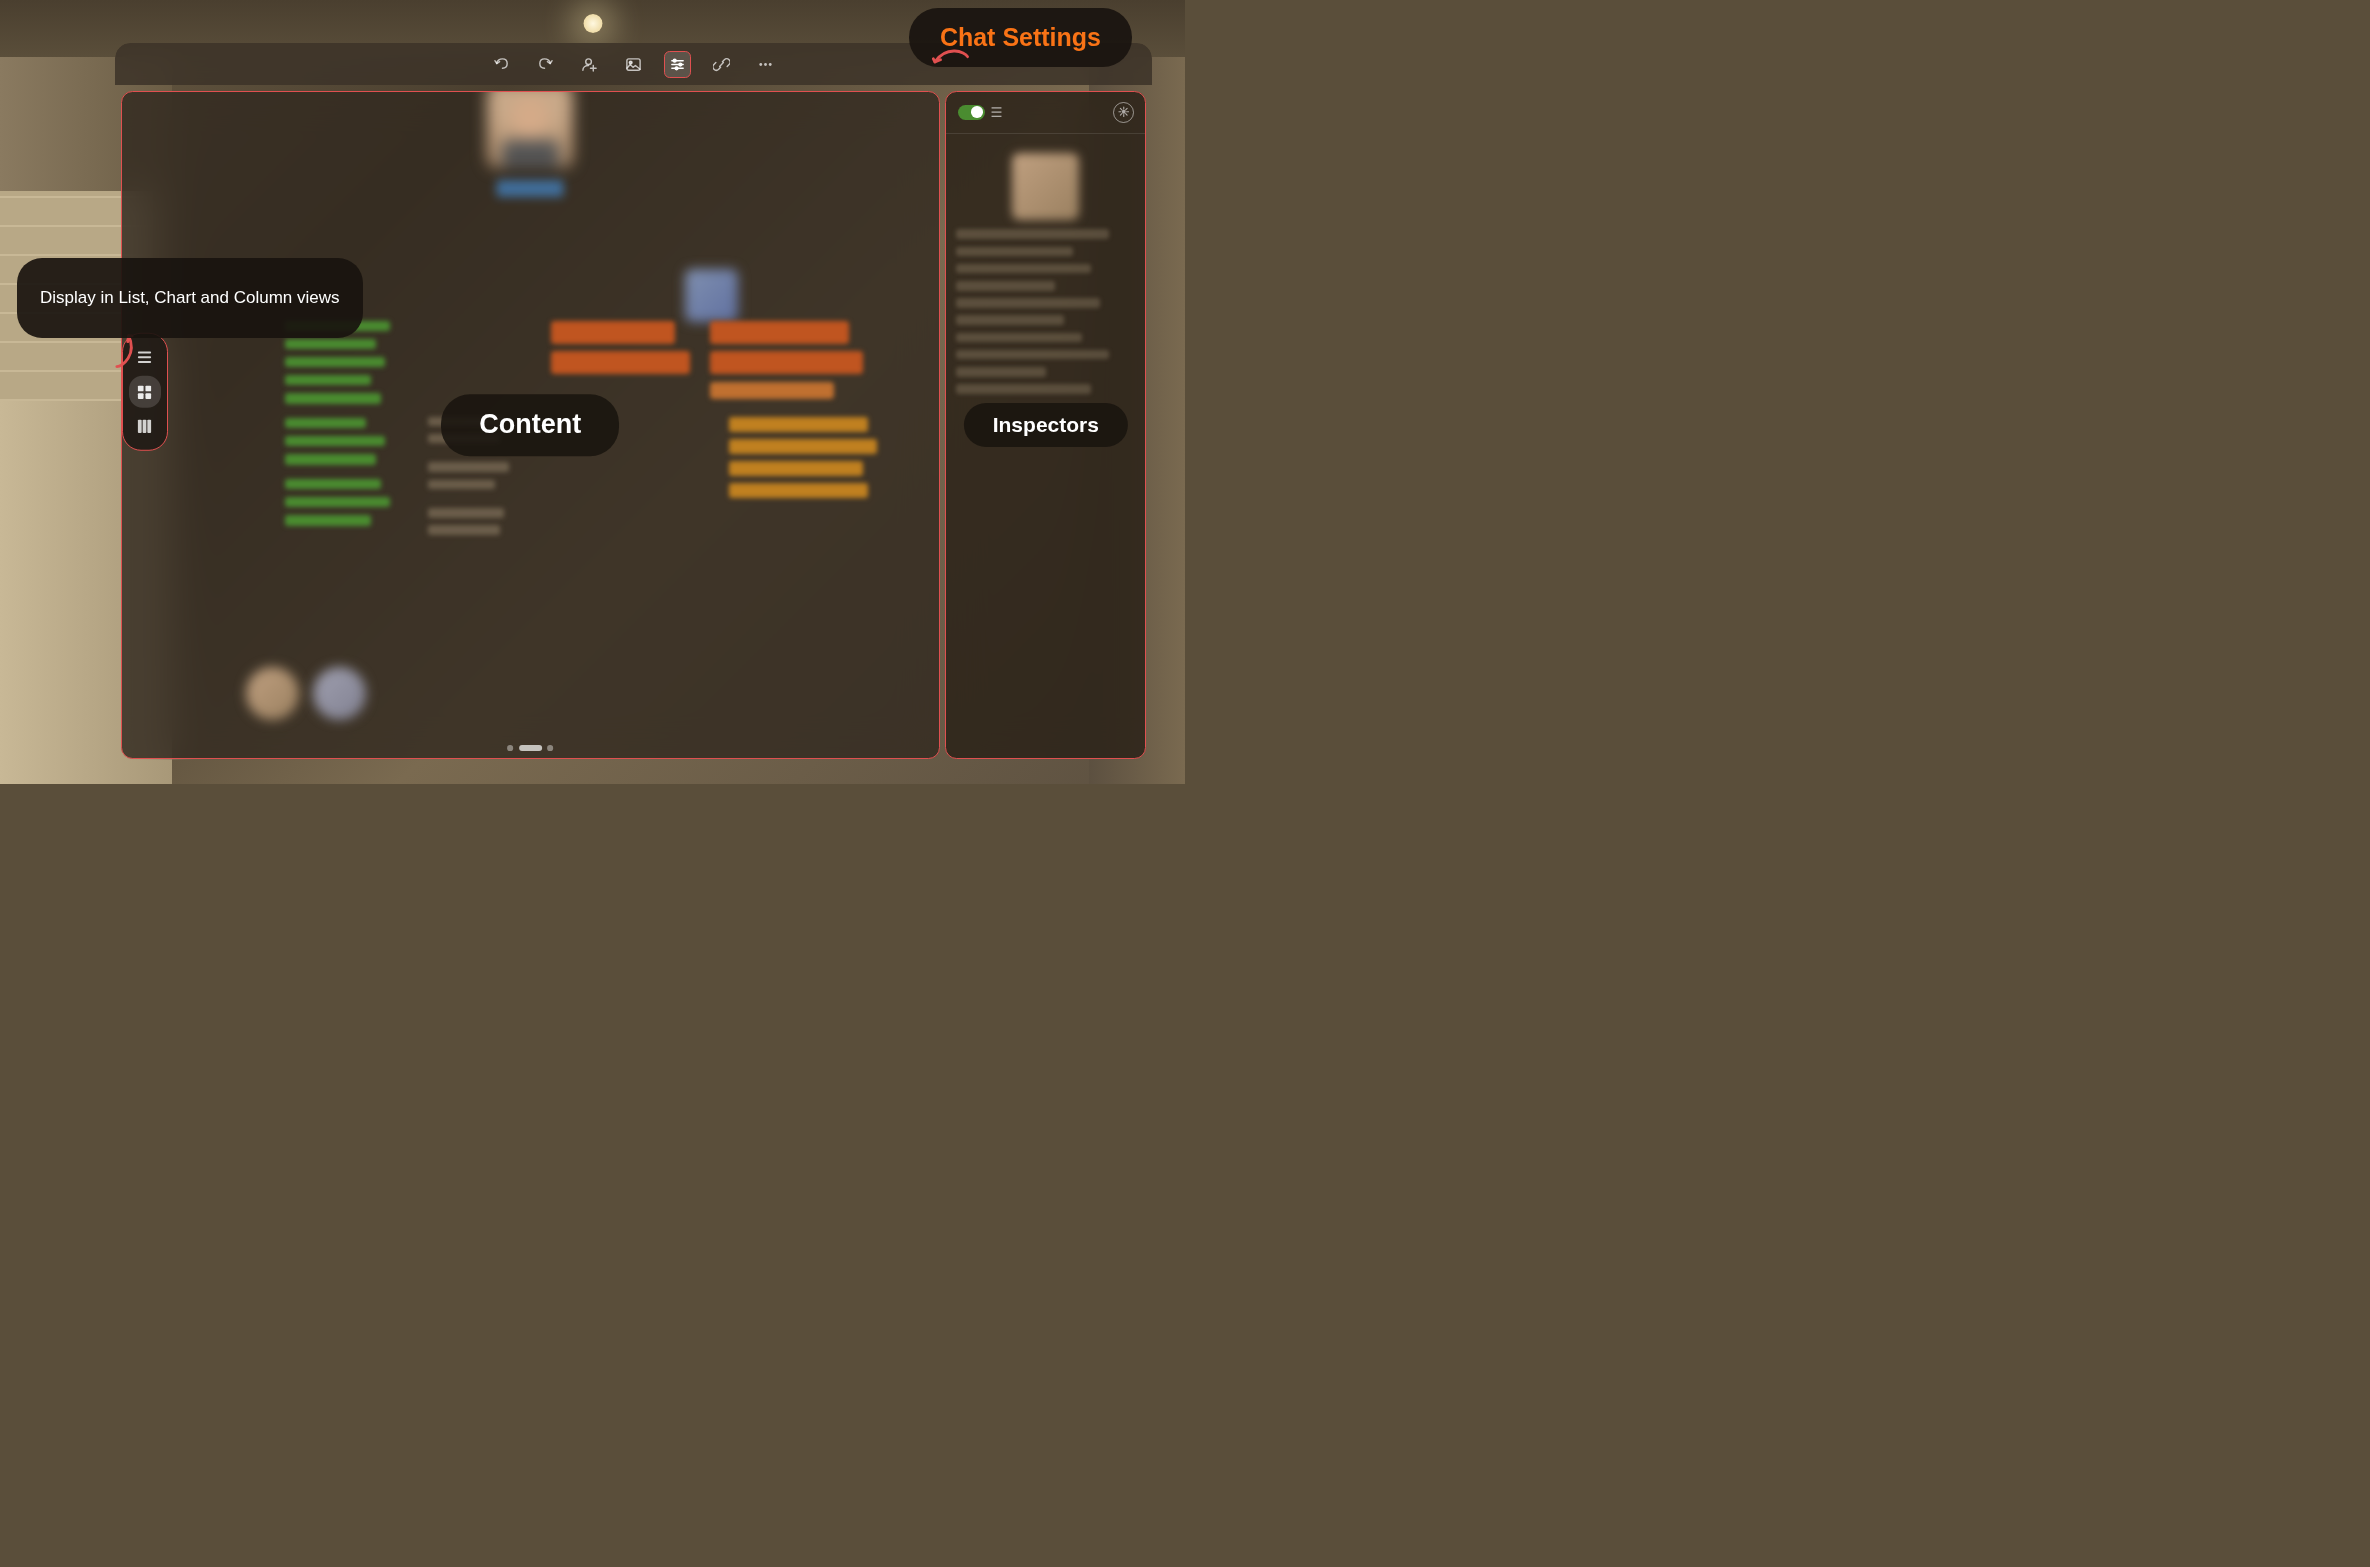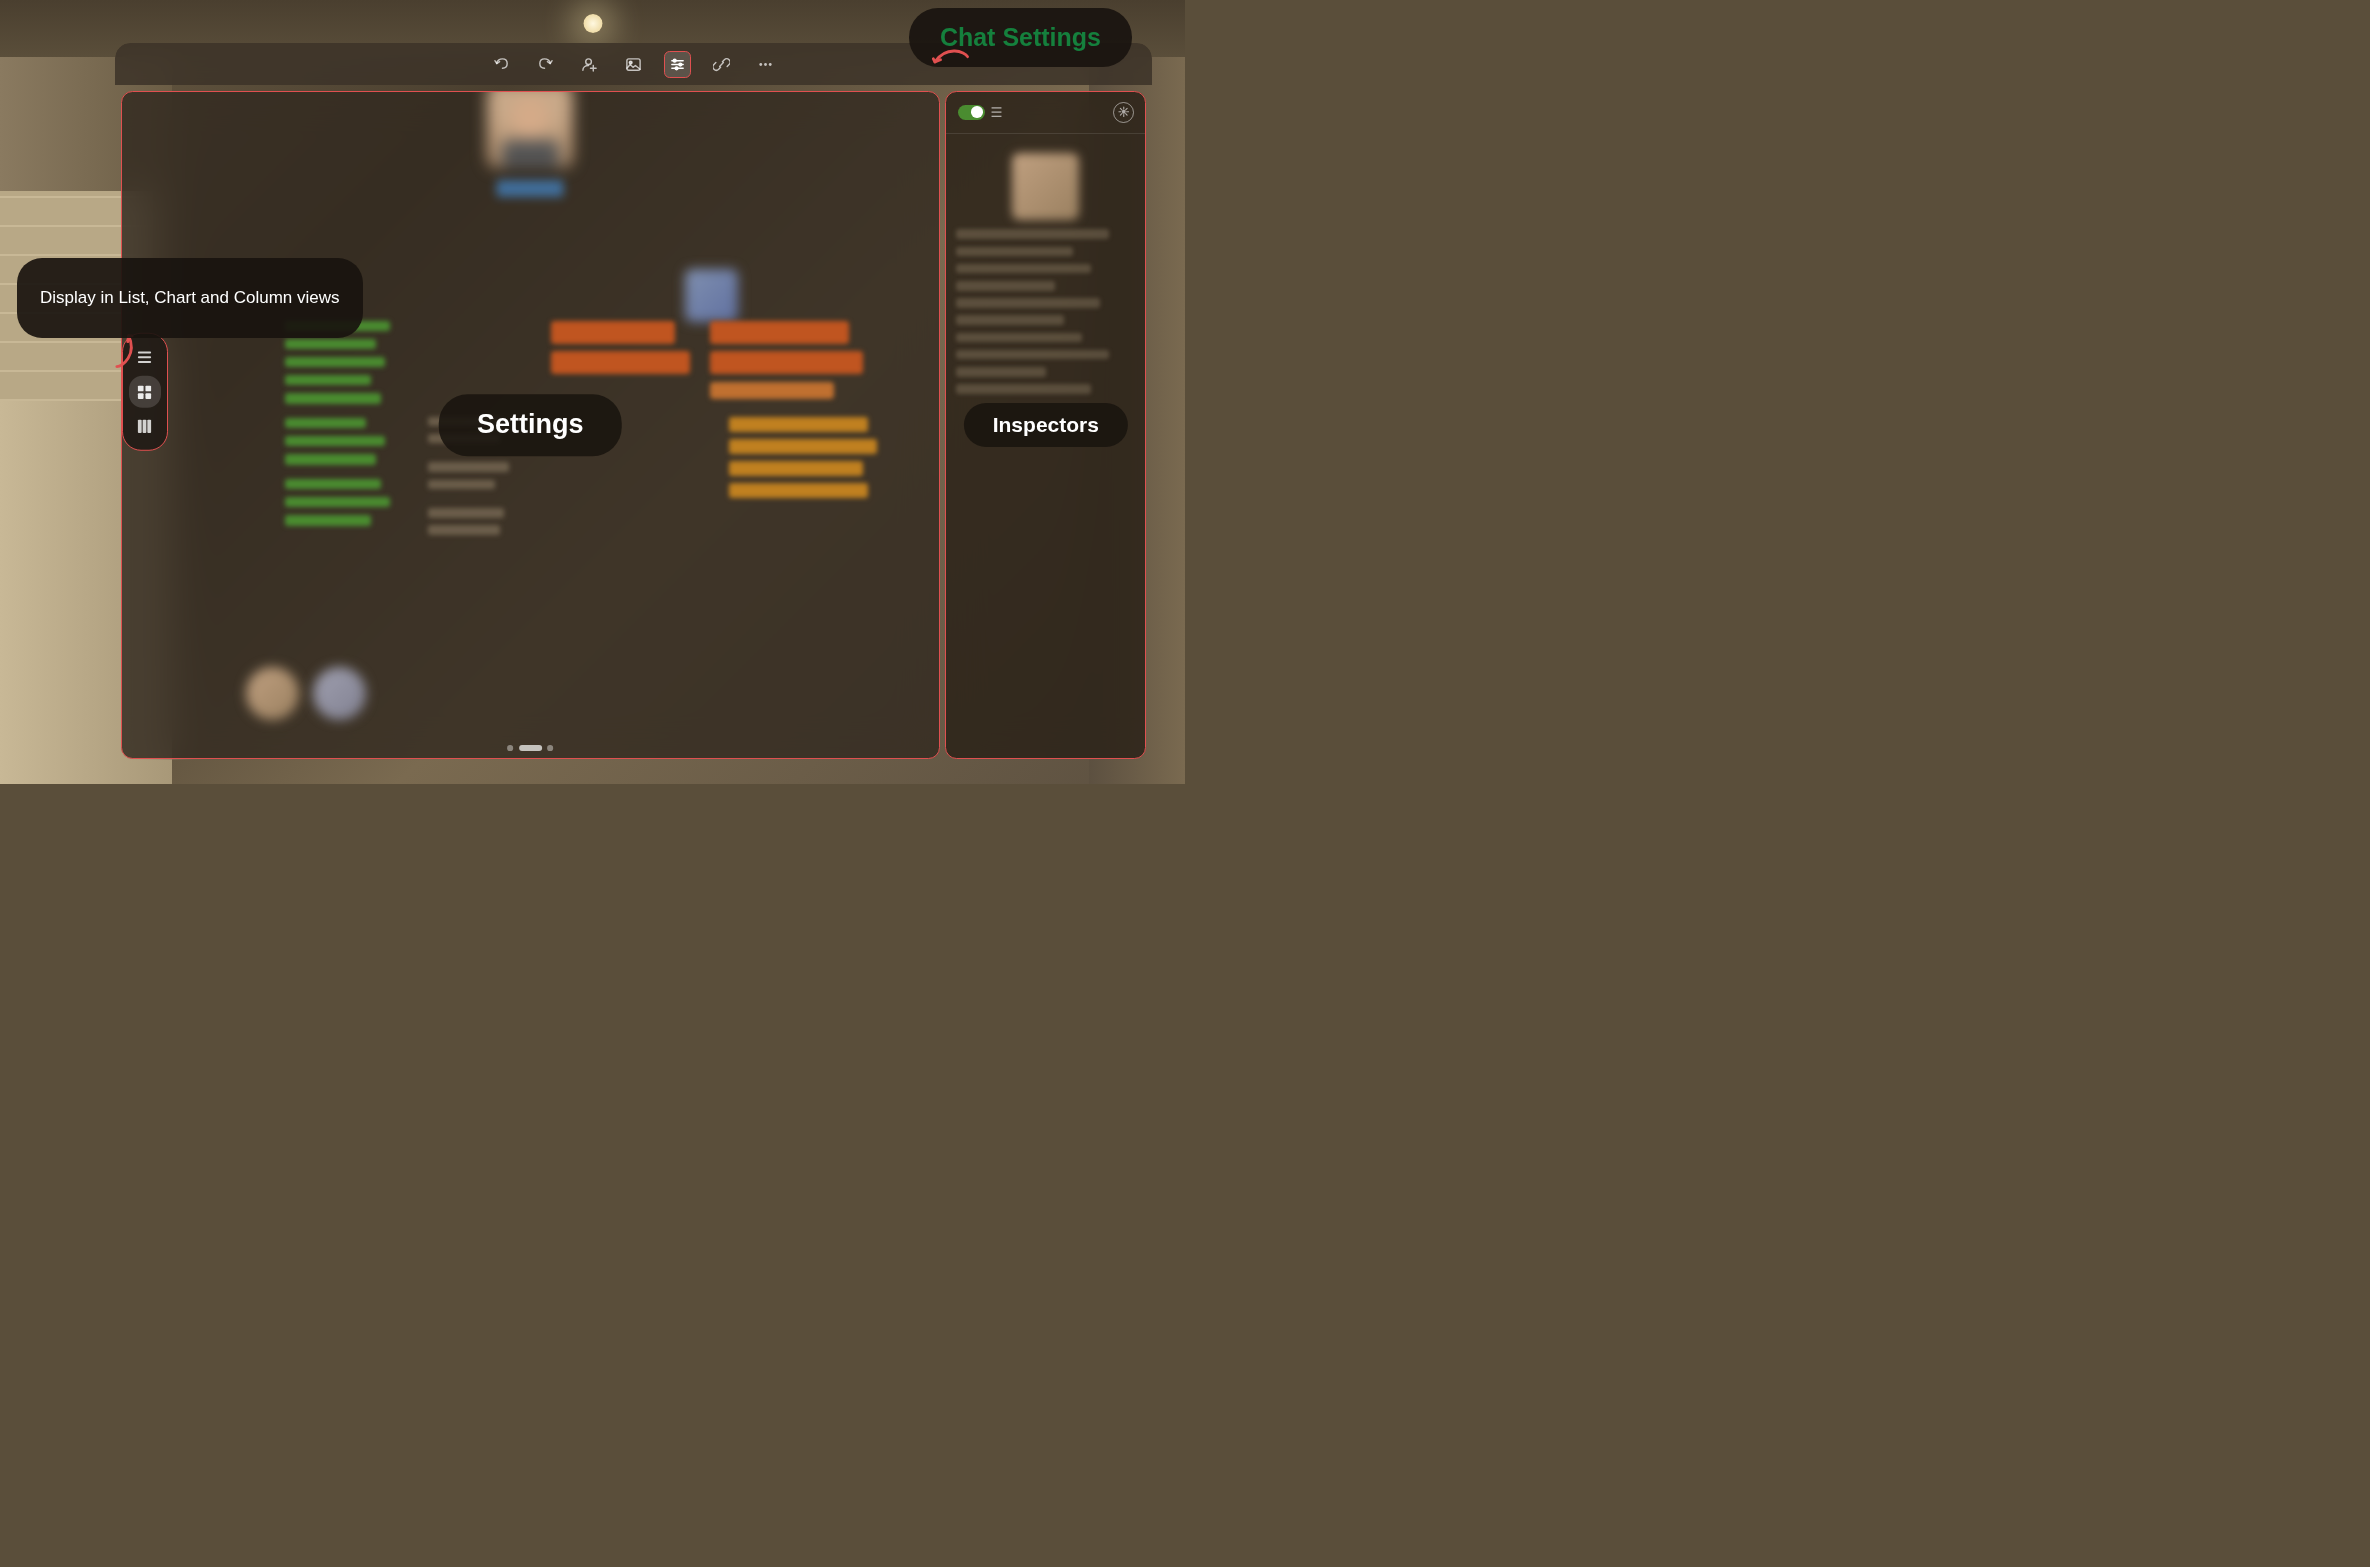--- a/index.html
+++ b/index.html
@@ -320,21 +320,21 @@
       white-space: nowrap;
       z-index: 20;
     }
 
     
     .chat-settings-tooltip {
       position: absolute;
       top: 7.6px;
       right: 53px;
       background: rgba(25, 20, 15, 0.92);
-      color: #15803d;
+      color: #f97316;
       font-size: 25px;
       font-weight: 600;
       padding: 15.3px 31px;
       border-radius: 29px;
       white-space: nowrap;
       z-index: 50;
     }
 
     
     .arrow-chat {
@@ -564,21 +564,21 @@
         <div style="width:81px; height:9.6px; background:rgba(180,160,130,0.4); border-radius:1.9px; margin-bottom:7.6px; filter:blur(2.9px); margin-top:19px;"></div>
         <div style="width:67px; height:9.6px; background:rgba(180,160,130,0.4); border-radius:1.9px; margin-bottom:7.6px; filter:blur(2.9px);"></div>
         <div style="width:76px; height:9.6px; background:rgba(180,160,130,0.4); border-radius:1.9px; margin-bottom:7.6px; filter:blur(2.9px); margin-top:19px;"></div>
         <div style="width:72px; height:9.6px; background:rgba(180,160,130,0.4); border-radius:1.9px; margin-bottom:7.6px; filter:blur(2.9px);"></div>
       </div>
 
       <div style="position:absolute; bottom:38px; left:124px; width:53px; height:53px; border-radius:50%; background:linear-gradient(135deg,#c0a080,#9a8060); filter:blur(5.7px);"></div>
       <div style="position:absolute; bottom:38px; left:191px; width:53px; height:53px; border-radius:50%; background:linear-gradient(135deg,#a0a0b0,#808090); filter:blur(5.7px);"></div>
 
       <div class="content-label">
-        <span>Settings</span>
+        <span>Content</span>
       </div>
 
       <div class="page-indicator">
         <div class="indicator-dot"></div>
         <div class="indicator-dot active"></div>
         <div class="indicator-dot"></div>
       </div>
 
     </div>
 

